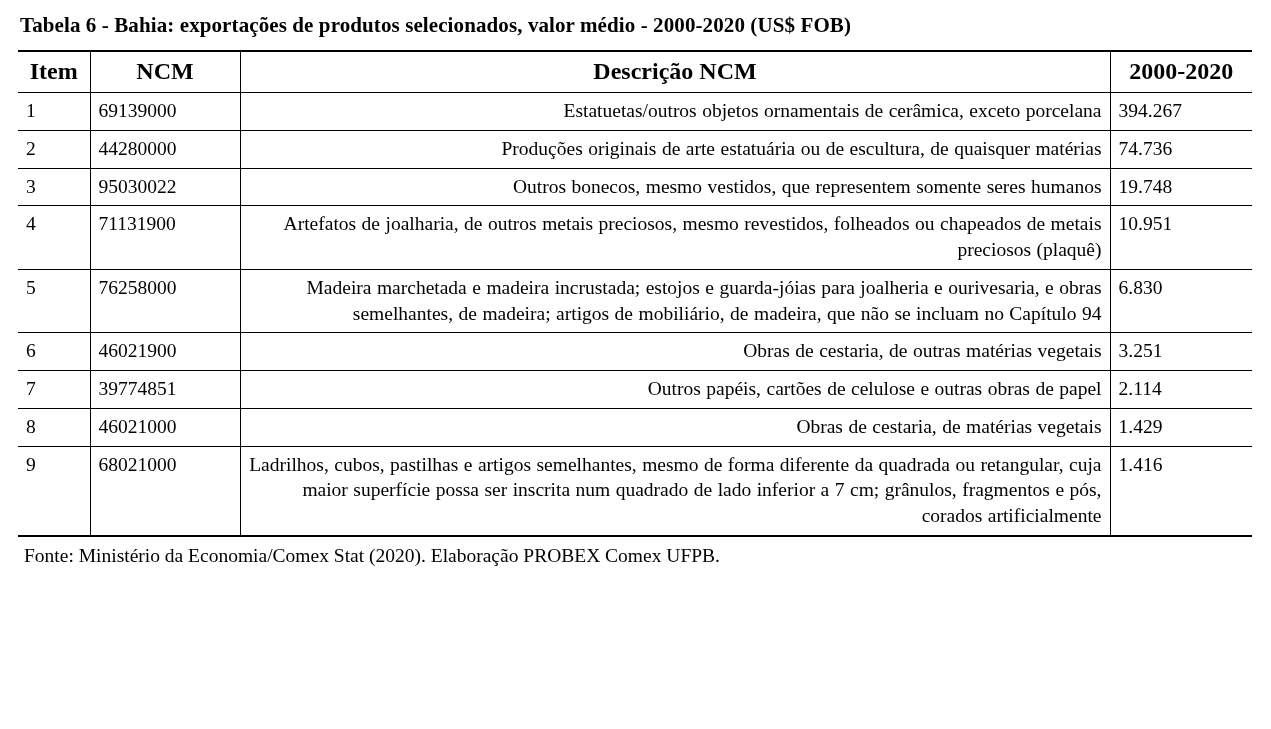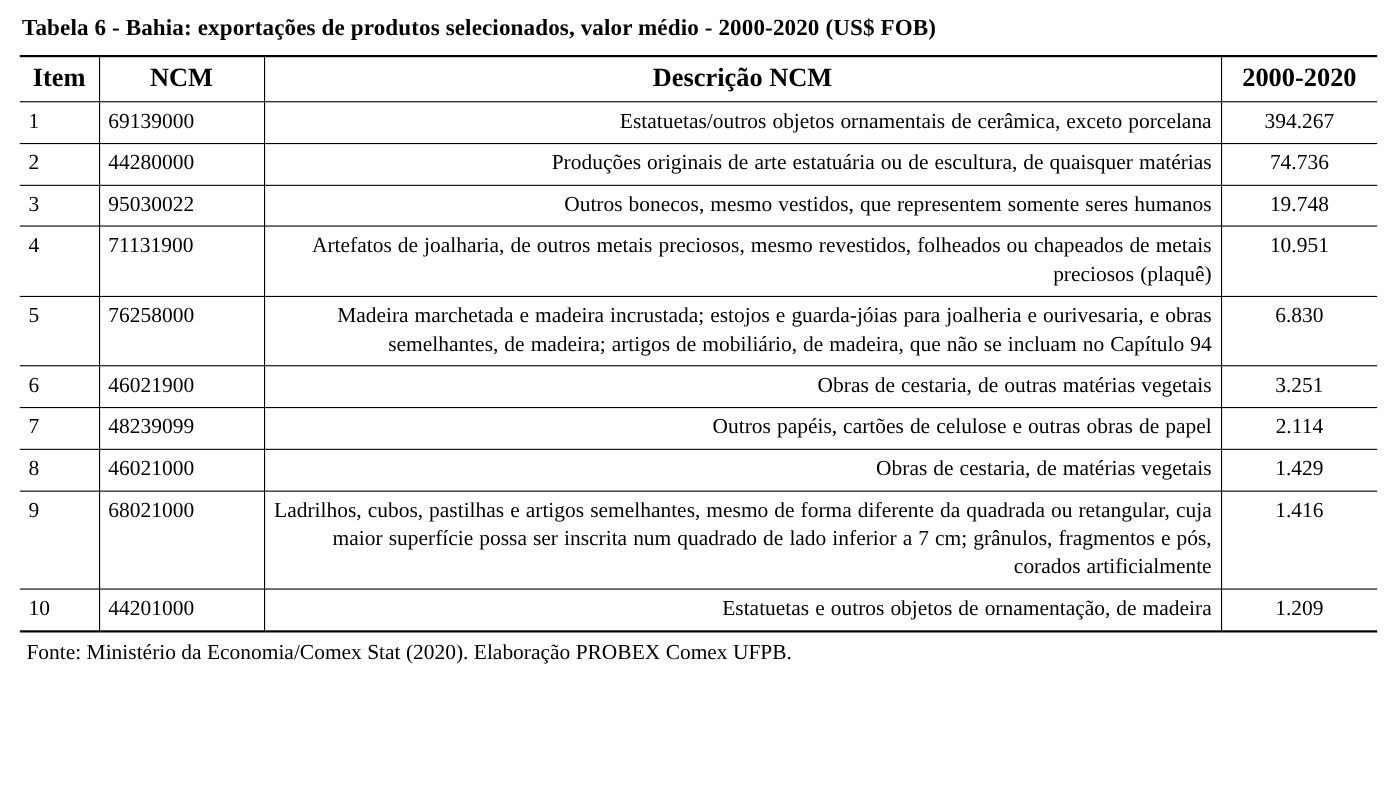--- a/index.html
+++ b/index.html
@@ -72,21 +72,21 @@
     border-right: 1.2px solid #000;
   }
   td.cell-desc {
     text-align: right;
     padding-left: 12px;
     padding-right: 14px;
     border-right: 1.2px solid #000;
     word-spacing: 0.6px;
   }
   td.cell-val {
-    text-align: center;
+    text-align: left;
     padding-right: 12px;
   }
   .source {
     margin: 6px 0 0 6px;
     font-size: 19.5px;
     line-height: 1.3;
   }
 </style>
 </head>
 <body>
@@ -142,40 +142,34 @@
         <td class="cell-val">6.830</td>
       </tr>
       <tr>
         <td class="cell-item">6</td>
         <td class="cell-ncm">46021900</td>
         <td class="cell-desc">Obras de cestaria, de outras matérias vegetais</td>
         <td class="cell-val">3.251</td>
       </tr>
       <tr>
         <td class="cell-item">7</td>
-        <td class="cell-ncm">48239099</td>
+        <td class="cell-ncm">39774851</td>
         <td class="cell-desc">Outros papéis, cartões de celulose e outras obras de papel</td>
         <td class="cell-val">2.114</td>
       </tr>
       <tr>
         <td class="cell-item">8</td>
         <td class="cell-ncm">46021000</td>
         <td class="cell-desc">Obras de cestaria, de matérias vegetais</td>
         <td class="cell-val">1.429</td>
       </tr>
       <tr>
         <td class="cell-item">9</td>
         <td class="cell-ncm">68021000</td>
         <td class="cell-desc">Ladrilhos, cubos, pastilhas e artigos semelhantes, mesmo de forma diferente da quadrada ou retangular, cuja maior superfície possa ser inscrita num quadrado de lado inferior a 7 cm; grânulos, fragmentos e pós, corados artificialmente</td>
         <td class="cell-val">1.416</td>
       </tr>
-      <tr>
-        <td class="cell-item">10</td>
-        <td class="cell-ncm">44201000</td>
-        <td class="cell-desc">Estatuetas e outros objetos de ornamentação, de madeira</td>
-        <td class="cell-val">1.209</td>
-      </tr>
     </tbody>
   </table>
 
   <div class="source">Fonte: Ministério da Economia/Comex Stat (2020). Elaboração PROBEX Comex UFPB.</div>
 
 </div>
 
 </body></html>

